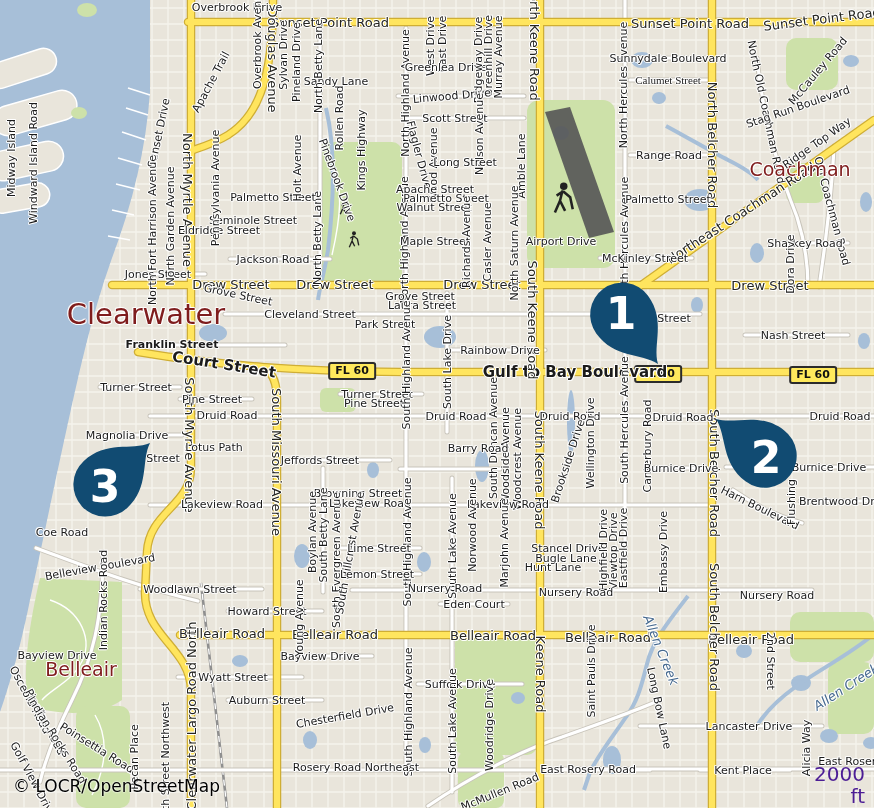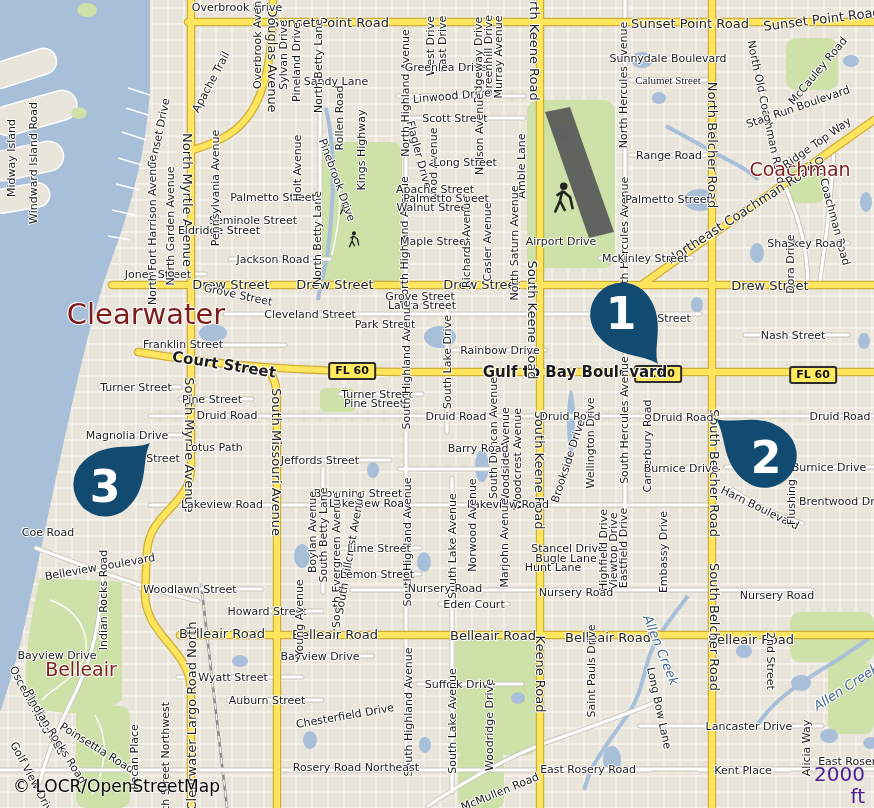--- a/index.html
+++ b/index.html
@@ -411,21 +411,21 @@
       <span class="lbl" style="left: 297px; top: 168px; transform: translate(-50%, -50%) rotate(-90deg);">Holt Avenue</span>
       <span class="lbl" style="left: 337px; top: 180px; transform: translate(-50%, -50%) rotate(70deg);">Pinebrook Drive</span>
       <span class="lbl" style="left: 273px; top: 259px; transform: translate(-50%, -50%) rotate(0deg);">Jackson Road</span>
       <span class="lbl" style="left: 158px; top: 274px; transform: translate(-50%, -50%) rotate(0deg);">Jones Street</span>
       <span class="lbl" style="left: 152px; top: 230px; transform: translate(-50%, -50%) rotate(-90deg);">North Fort Harrison Avenue</span>
       <span class="lbl" style="left: 170px; top: 226px; transform: translate(-50%, -50%) rotate(-90deg);">North Garden Avenue</span>
       <span class="lbl" style="left: 215px; top: 188px; transform: translate(-50%, -50%) rotate(-90deg);">Pennsylvania Avenue</span>
       <span class="lbl" style="left: 238px; top: 295px; transform: translate(-50%, -50%) rotate(12deg);">Grove Street</span>
       <span class="lbl" style="left: 310px; top: 314px; transform: translate(-50%, -50%) rotate(0deg);">Cleveland Street</span>
       <span class="lbl" style="left: 645px; top: 318px; transform: translate(-50%, -50%) rotate(0deg);">Cleveland Street</span>
-      <span class="lbl" style="left: 183px; top: 344px; transform: translate(-50%, -50%) rotate(0deg);">Franklin Street</span>
+      <span class="lbl" style="left: 172px; top: 344px; transform: translate(-50%, -50%) rotate(0deg); font-weight: bold;">Franklin Street</span>
       <span class="lbl" style="left: 385px; top: 324px; transform: translate(-50%, -50%) rotate(0deg);">Park Street</span>
       <span class="lbl" style="left: 420px; top: 296px; transform: translate(-50%, -50%) rotate(0deg);">Grove Street</span>
       <span class="lbl" style="left: 422px; top: 305px; transform: translate(-50%, -50%) rotate(0deg);">Laura Street</span>
       <span class="lbl" style="left: 500px; top: 350px; transform: translate(-50%, -50%) rotate(0deg);">Rainbow Drive</span>
       <span class="lbl" style="left: 793px; top: 335px; transform: translate(-50%, -50%) rotate(0deg);">Nash Street</span>
       <span class="lbl" style="left: 136px; top: 387px; transform: translate(-50%, -50%) rotate(0deg);">Turner Street</span>
       <span class="lbl" style="left: 212px; top: 399px; transform: translate(-50%, -50%) rotate(0deg);">Pine Street</span>
       <span class="lbl" style="left: 377px; top: 394px; transform: translate(-50%, -50%) rotate(0deg);">Turner Street</span>
       <span class="lbl" style="left: 374px; top: 403px; transform: translate(-50%, -50%) rotate(0deg);">Pine Street</span>
       <span class="lbl" style="left: 227px; top: 415px; transform: translate(-50%, -50%) rotate(0deg);">Druid Road</span>
@@ -451,21 +451,21 @@
       <span class="lbl" style="left: 760px; top: 508px; transform: translate(-50%, -50%) rotate(26deg);">Harn Boulevard</span>
       <span class="lbl" style="left: 791px; top: 502px; transform: translate(-50%, -50%) rotate(-90deg);">Flushing</span>
       <span class="lbl" style="left: 845px; top: 501px; transform: translate(-50%, -50%) rotate(0deg);">Brentwood Drive</span>
       <span class="lbl" style="left: 568px; top: 461px; transform: translate(-50%, -50%) rotate(-72deg);">Brookside Drive</span>
       <span class="lbl" style="left: 320px; top: 460px; transform: translate(-50%, -50%) rotate(0deg);">Jeffords Street</span>
       <span class="lbl" style="left: 438px; top: 448px; transform: translate(-50%, -50%) rotate(0deg); margin-left: 40px;">Barry Road</span>
       <span class="lbl" style="left: 358px; top: 493px; transform: translate(-50%, -50%) rotate(0deg);">Browning Street</span>
       <span class="lbl" style="left: 222px; top: 504px; transform: translate(-50%, -50%) rotate(0deg);">Lakeview Road</span>
       <span class="lbl" style="left: 370px; top: 503px; transform: translate(-50%, -50%) rotate(0deg);">Lakeview Road</span>
       <span class="lbl" style="left: 508px; top: 504px; transform: translate(-50%, -50%) rotate(0deg);">Lakeview Road</span>
-      <span class="lbl" style="left: 48px; top: 532px; transform: translate(-50%, -50%) rotate(0deg); text-align: center;">Coe Road</span>
+      <span class="lbl" style="left: 62px; top: 532px; transform: translate(-50%, -50%) rotate(0deg); text-align: center;">Coe Road</span>
       <span class="lbl" style="left: 312px; top: 532px; transform: translate(-50%, -50%) rotate(-90deg);">Boylan Avenue</span>
       <span class="lbl" style="left: 323px; top: 535px; transform: translate(-50%, -50%) rotate(-90deg);">South Betty Lane</span>
       <span class="lbl" style="left: 336px; top: 560px; transform: translate(-50%, -50%) rotate(-90deg);">South Evergreen Avenue</span>
       <span class="lbl" style="left: 350px; top: 553px; transform: translate(-50%, -50%) rotate(-80deg);">South Hillcrest Avenue</span>
       <span class="lbl" style="left: 407px; top: 542px; transform: translate(-50%, -50%) rotate(-90deg);">South Highland Avenue</span>
       <span class="lbl" style="left: 379px; top: 548px; transform: translate(-50%, -50%) rotate(0deg);">Lime Street</span>
       <span class="lbl" style="left: 377px; top: 574px; transform: translate(-50%, -50%) rotate(0deg);">Lemon Street</span>
       <span class="lbl" style="left: 452px; top: 546px; transform: translate(-50%, -50%) rotate(-90deg);">South Lake Avenue</span>
       <span class="lbl" style="left: 472px; top: 525px; transform: translate(-50%, -50%) rotate(-90deg);">Norwood Avenue</span>
       <span class="lbl" style="left: 504px; top: 543px; transform: translate(-50%, -50%) rotate(-90deg);">Marjohn Avenue</span>

